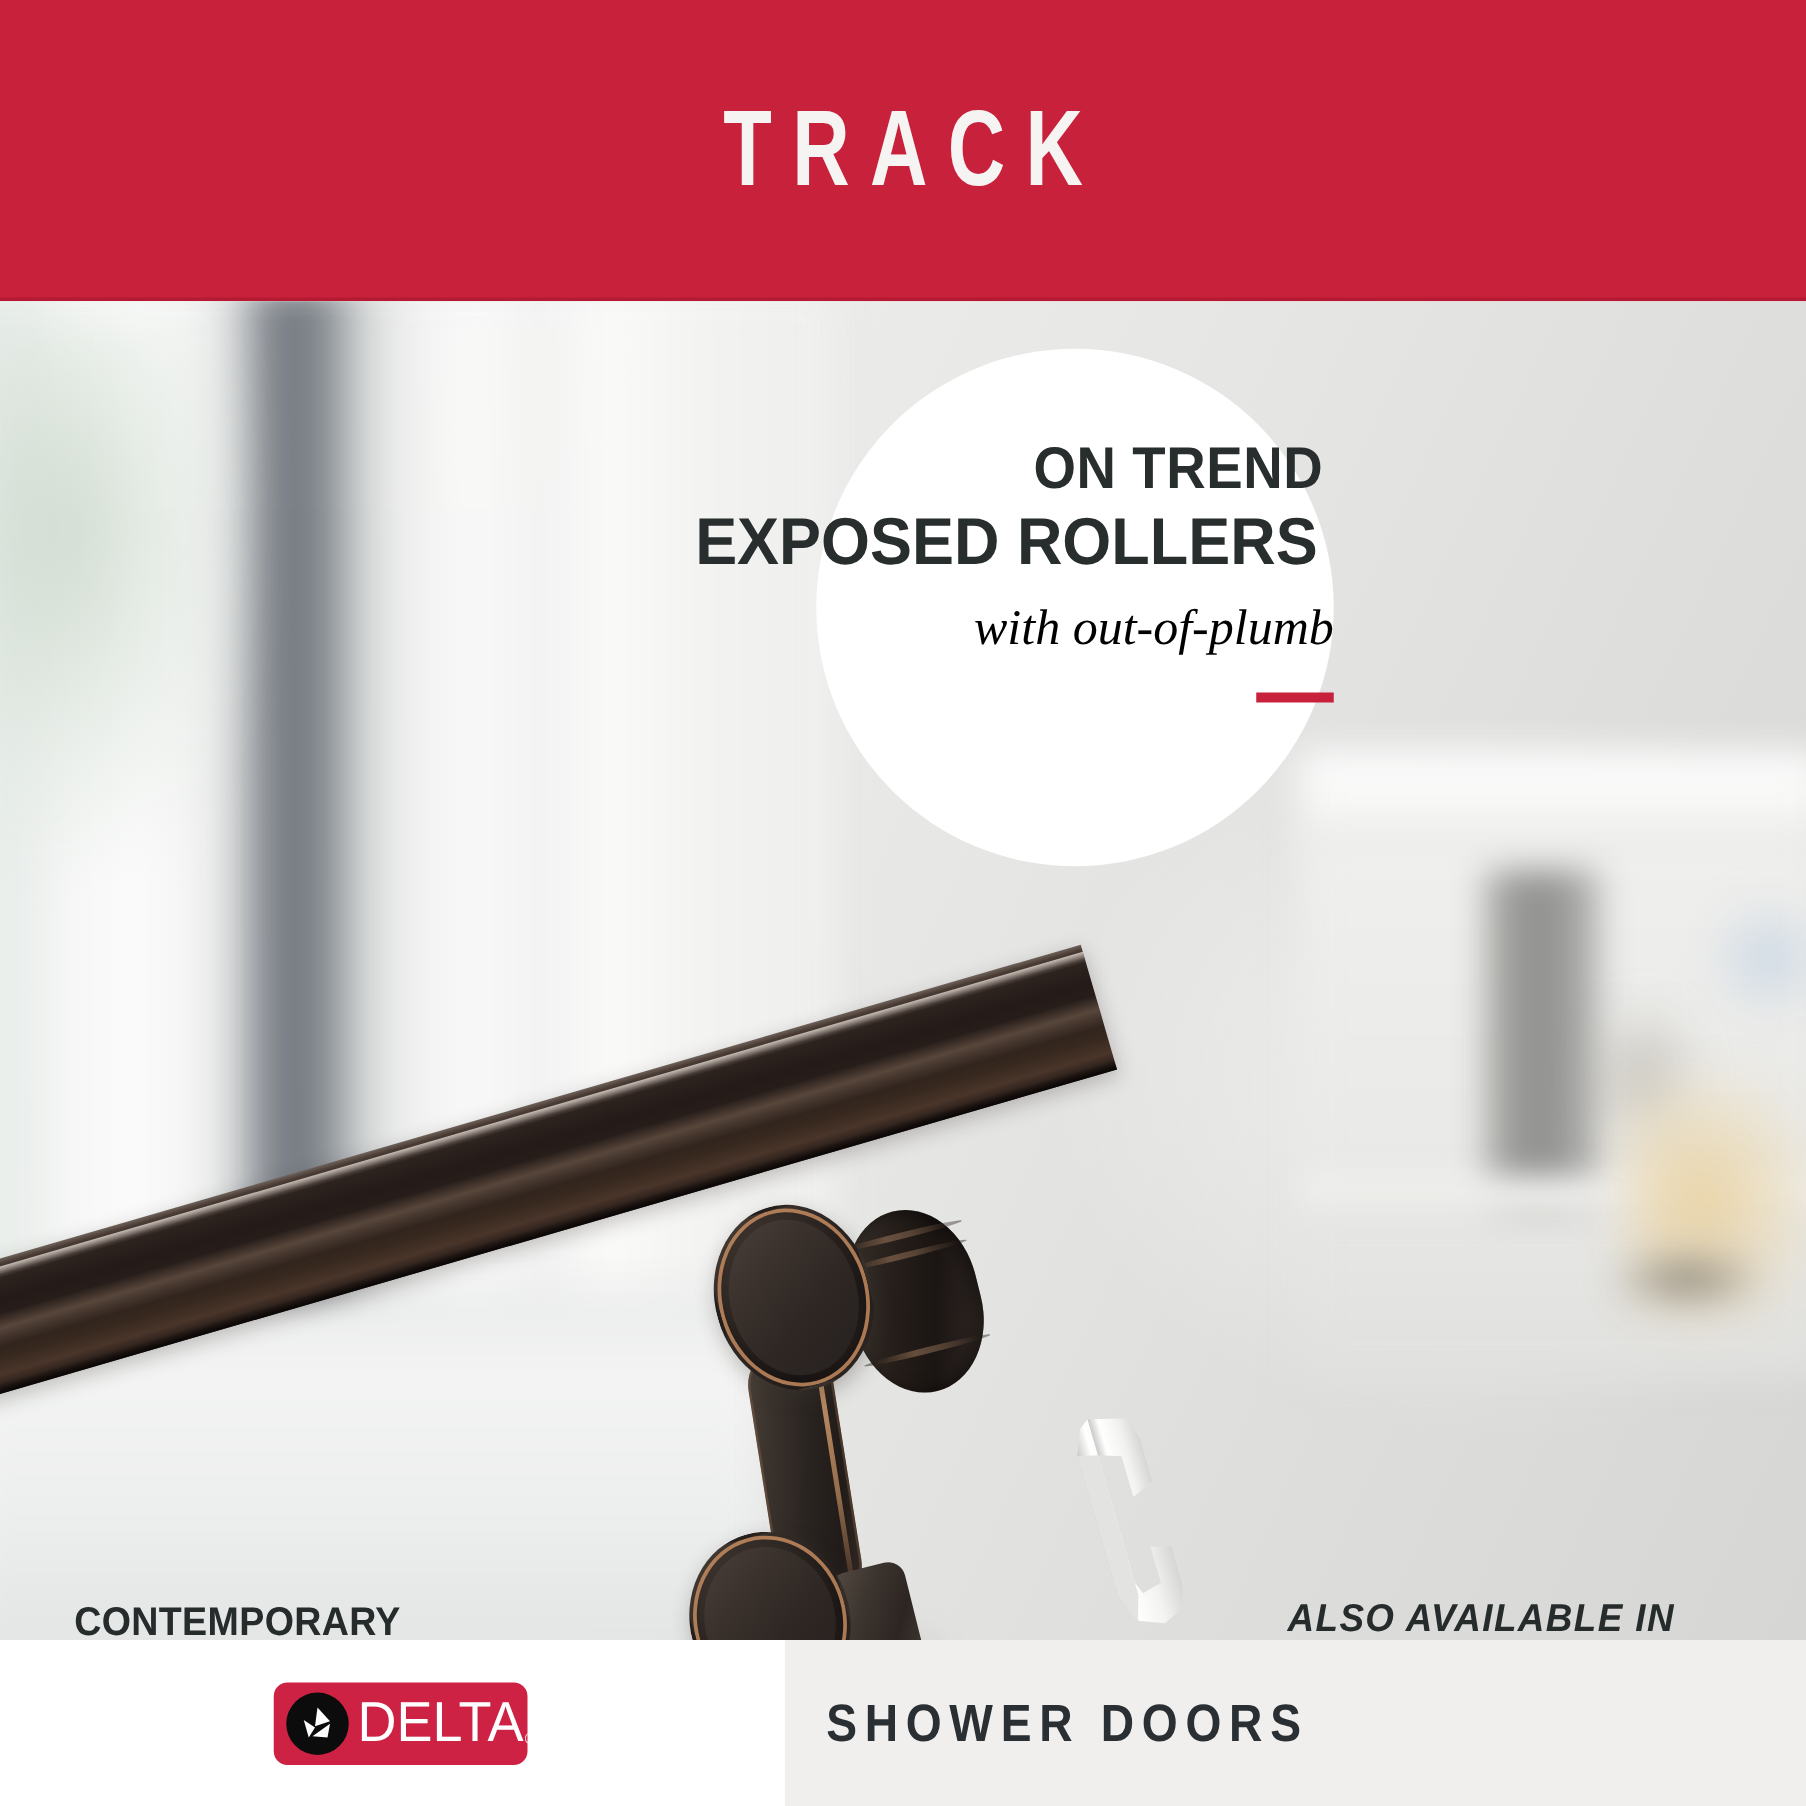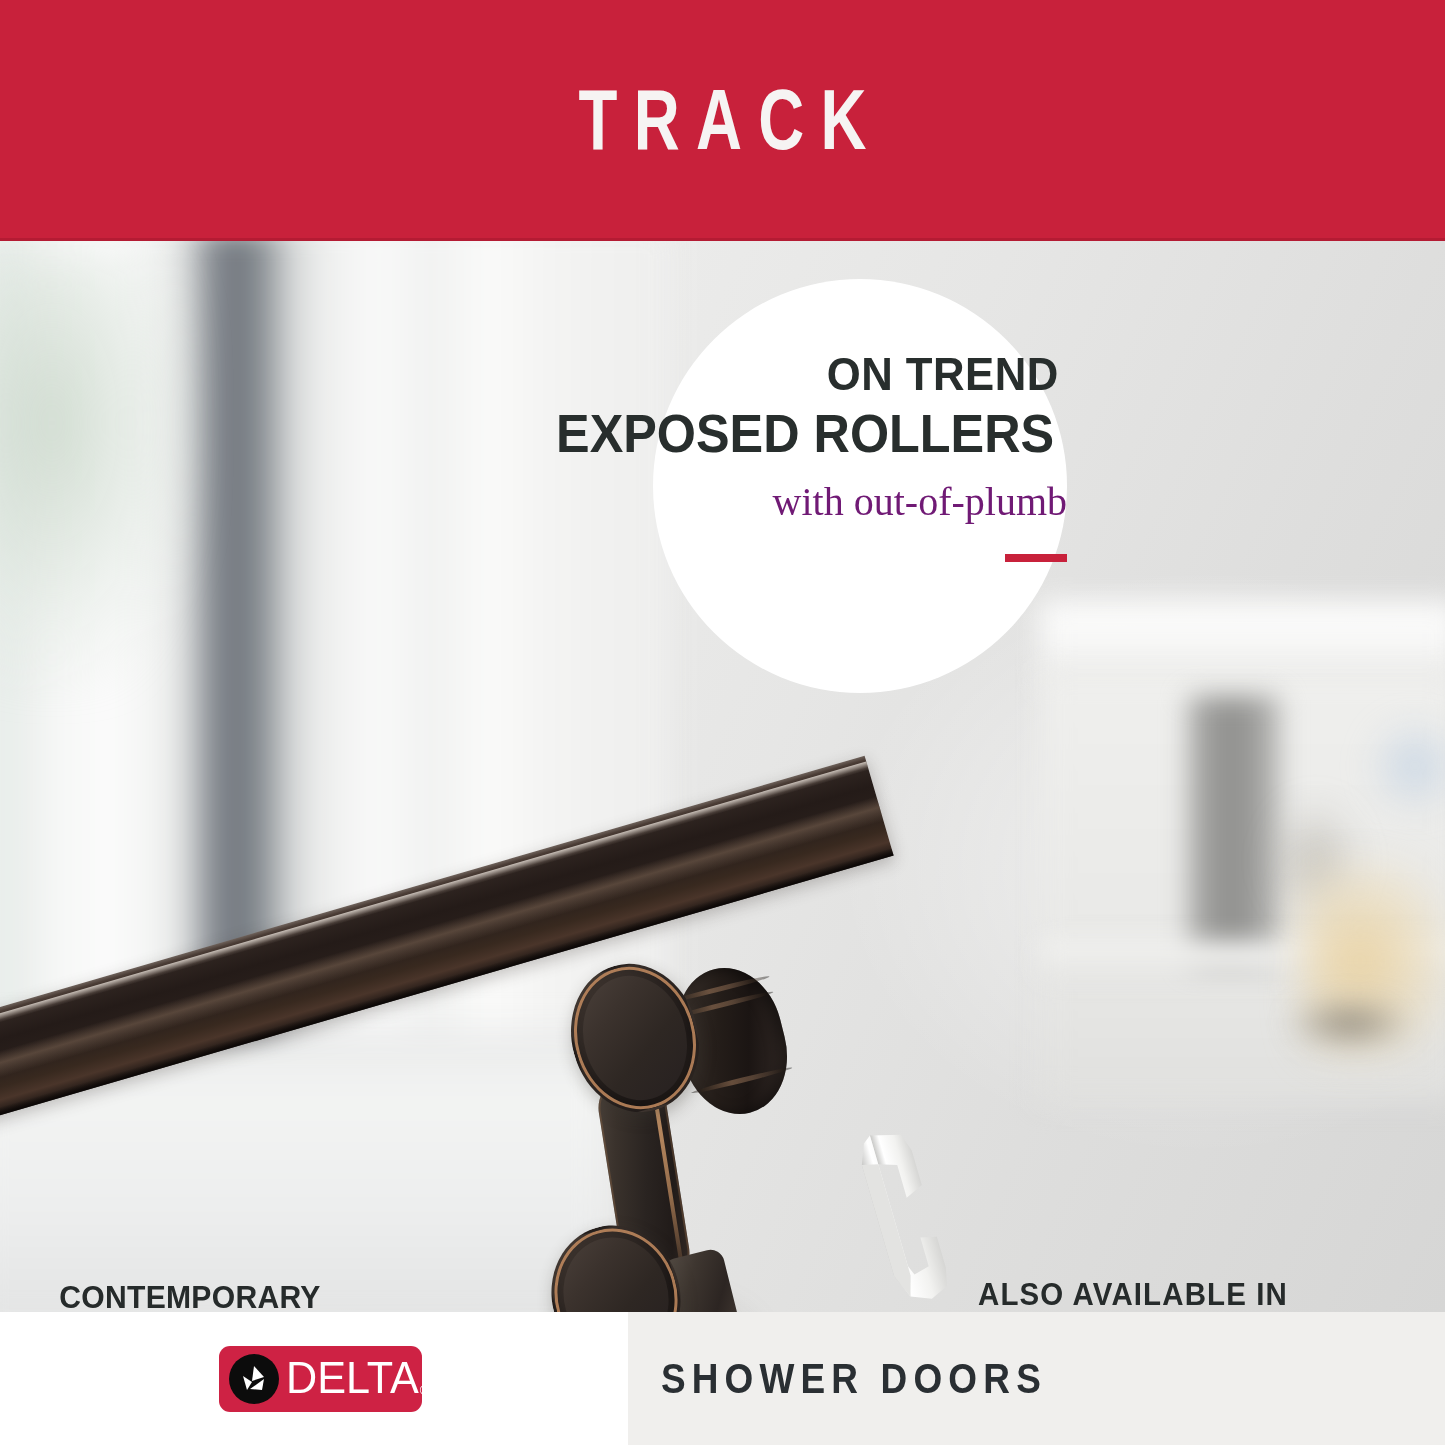--- a/index.html
+++ b/index.html
@@ -403,25 +403,26 @@
     color: #282E2D;
     letter-spacing: 0px;
     line-height: 1.1;
     margin-top: 7px;
     transform: scaleX(0.95);
     white-space: nowrap;
   }
   .callout-sub {
     font-family: "Liberation Serif", "DejaVu Serif", serif;
     font-size: 40px;
-    color: #701a75;
+    color: #000000;
     line-height: 1.22;
     text-align: center;
     margin-top: 14px;
     white-space: nowrap;
+    font-style: italic;
   }
   .callout-rule {
     width: 62px;
     height: 8px;
     background: #C8213B;
     margin-top: 28px;
   }
 
   
   .label-bronze {
@@ -434,23 +435,24 @@
     font-size: 32px;
     font-weight: bold;
     color: #262B2B;
     line-height: 1.25;
     letter-spacing: 0.3px;
     transform: scaleX(0.94);
   }
 
   .swatch-block {
     position: absolute;
-    left: 908px;
+    left: 960px;
     top: 1036px;
     width: 450px;
+    font-style: italic;
   }
   .swatch-heading {
     text-align: center;
     font-family: "Liberation Sans Narrow", "Liberation Sans", sans-serif;
     font-size: 31px;
     font-weight: bold;
     color: #262B2B;
     letter-spacing: 1.2px;
     transform: scaleX(0.95);
   }

